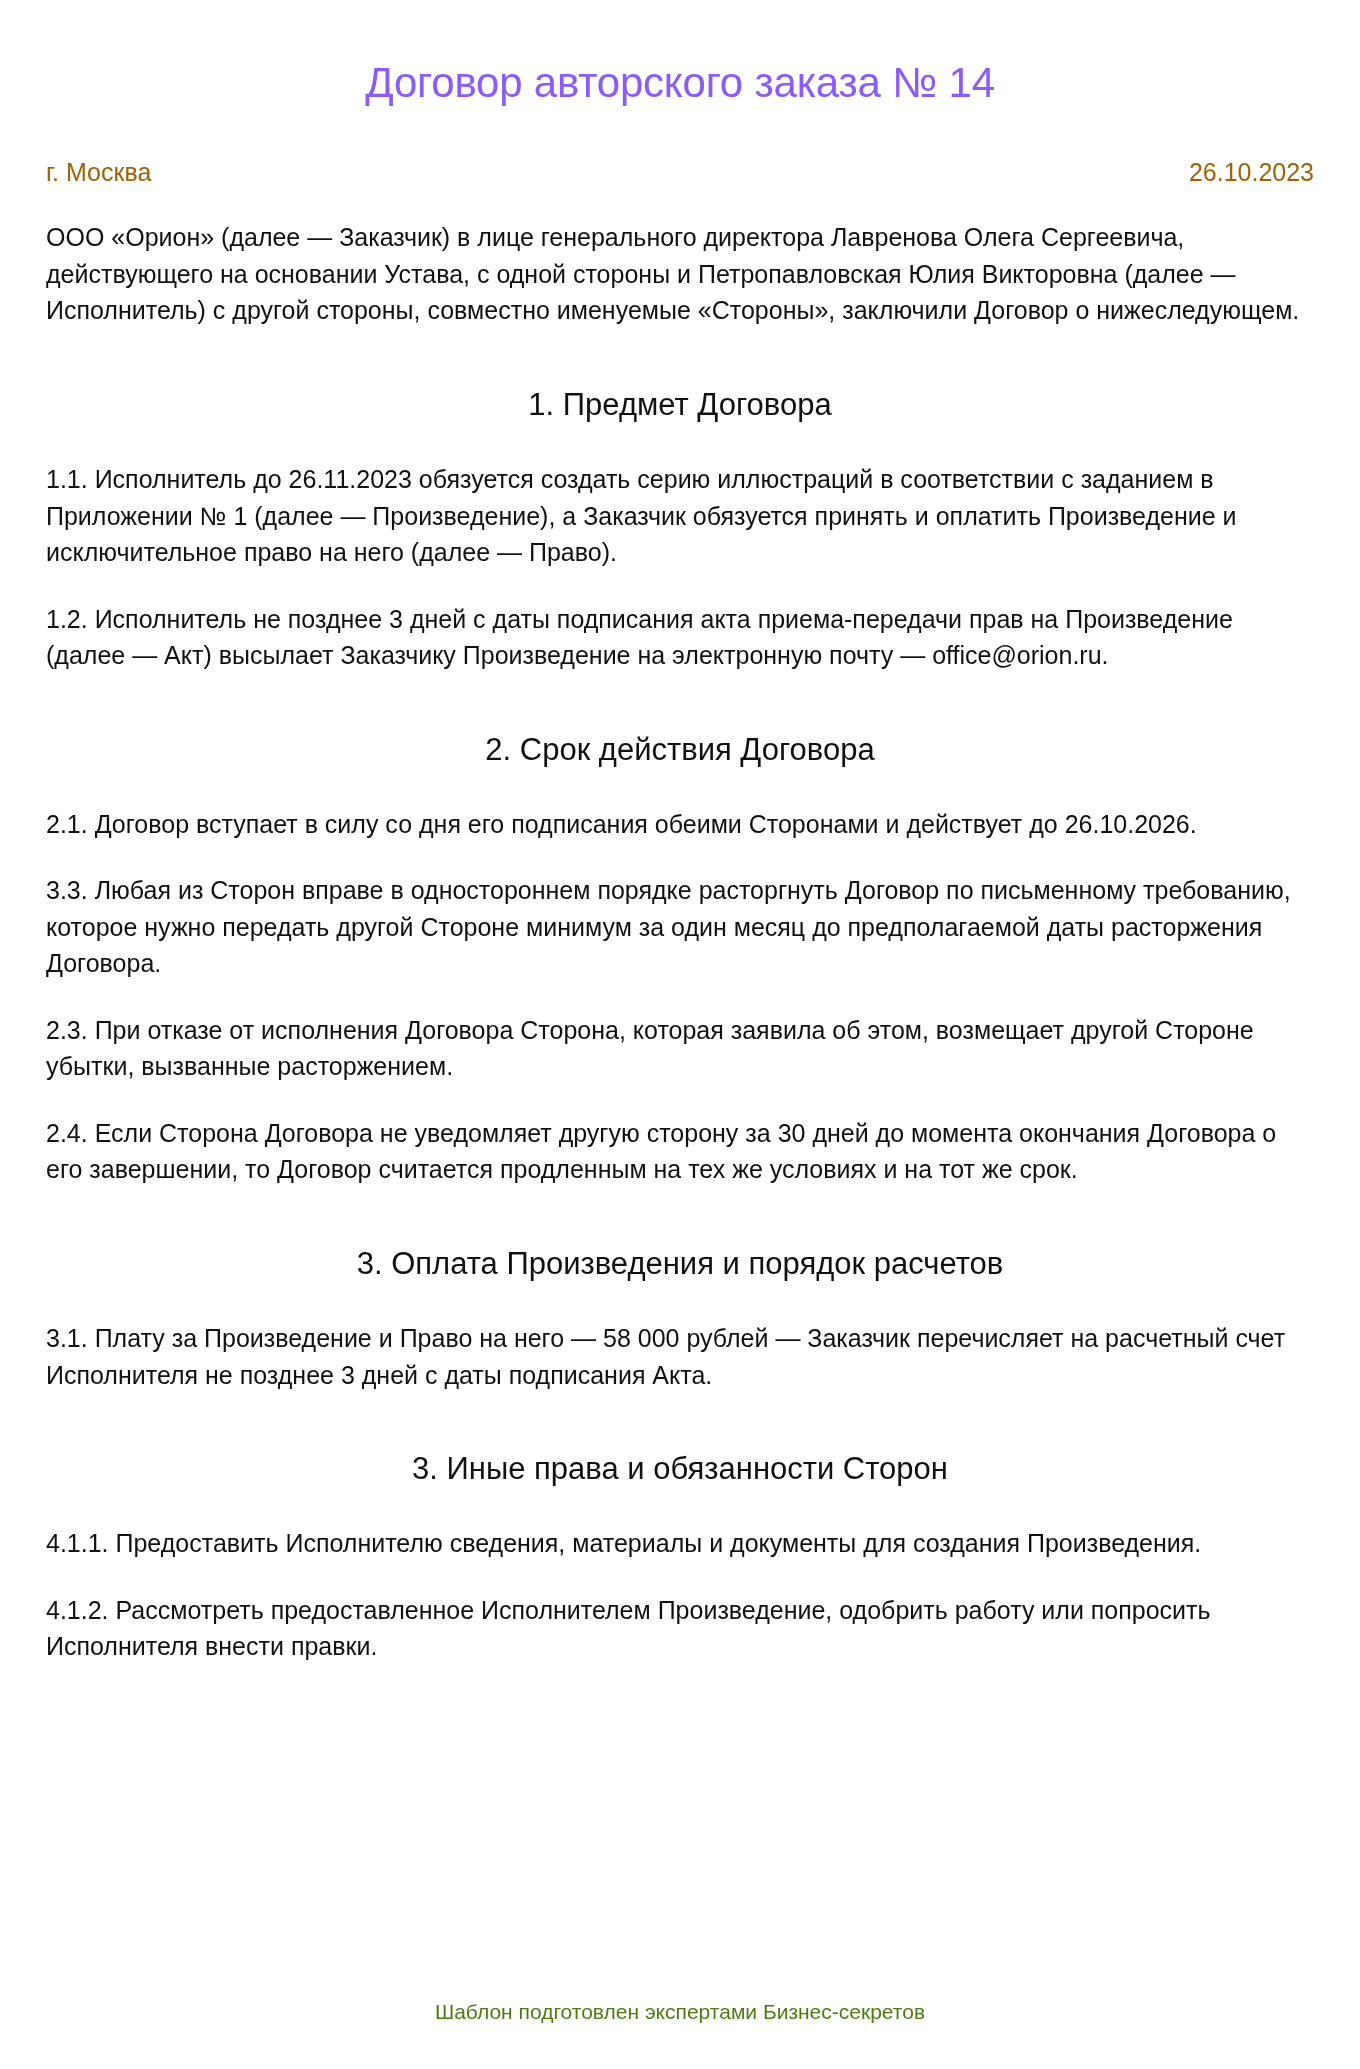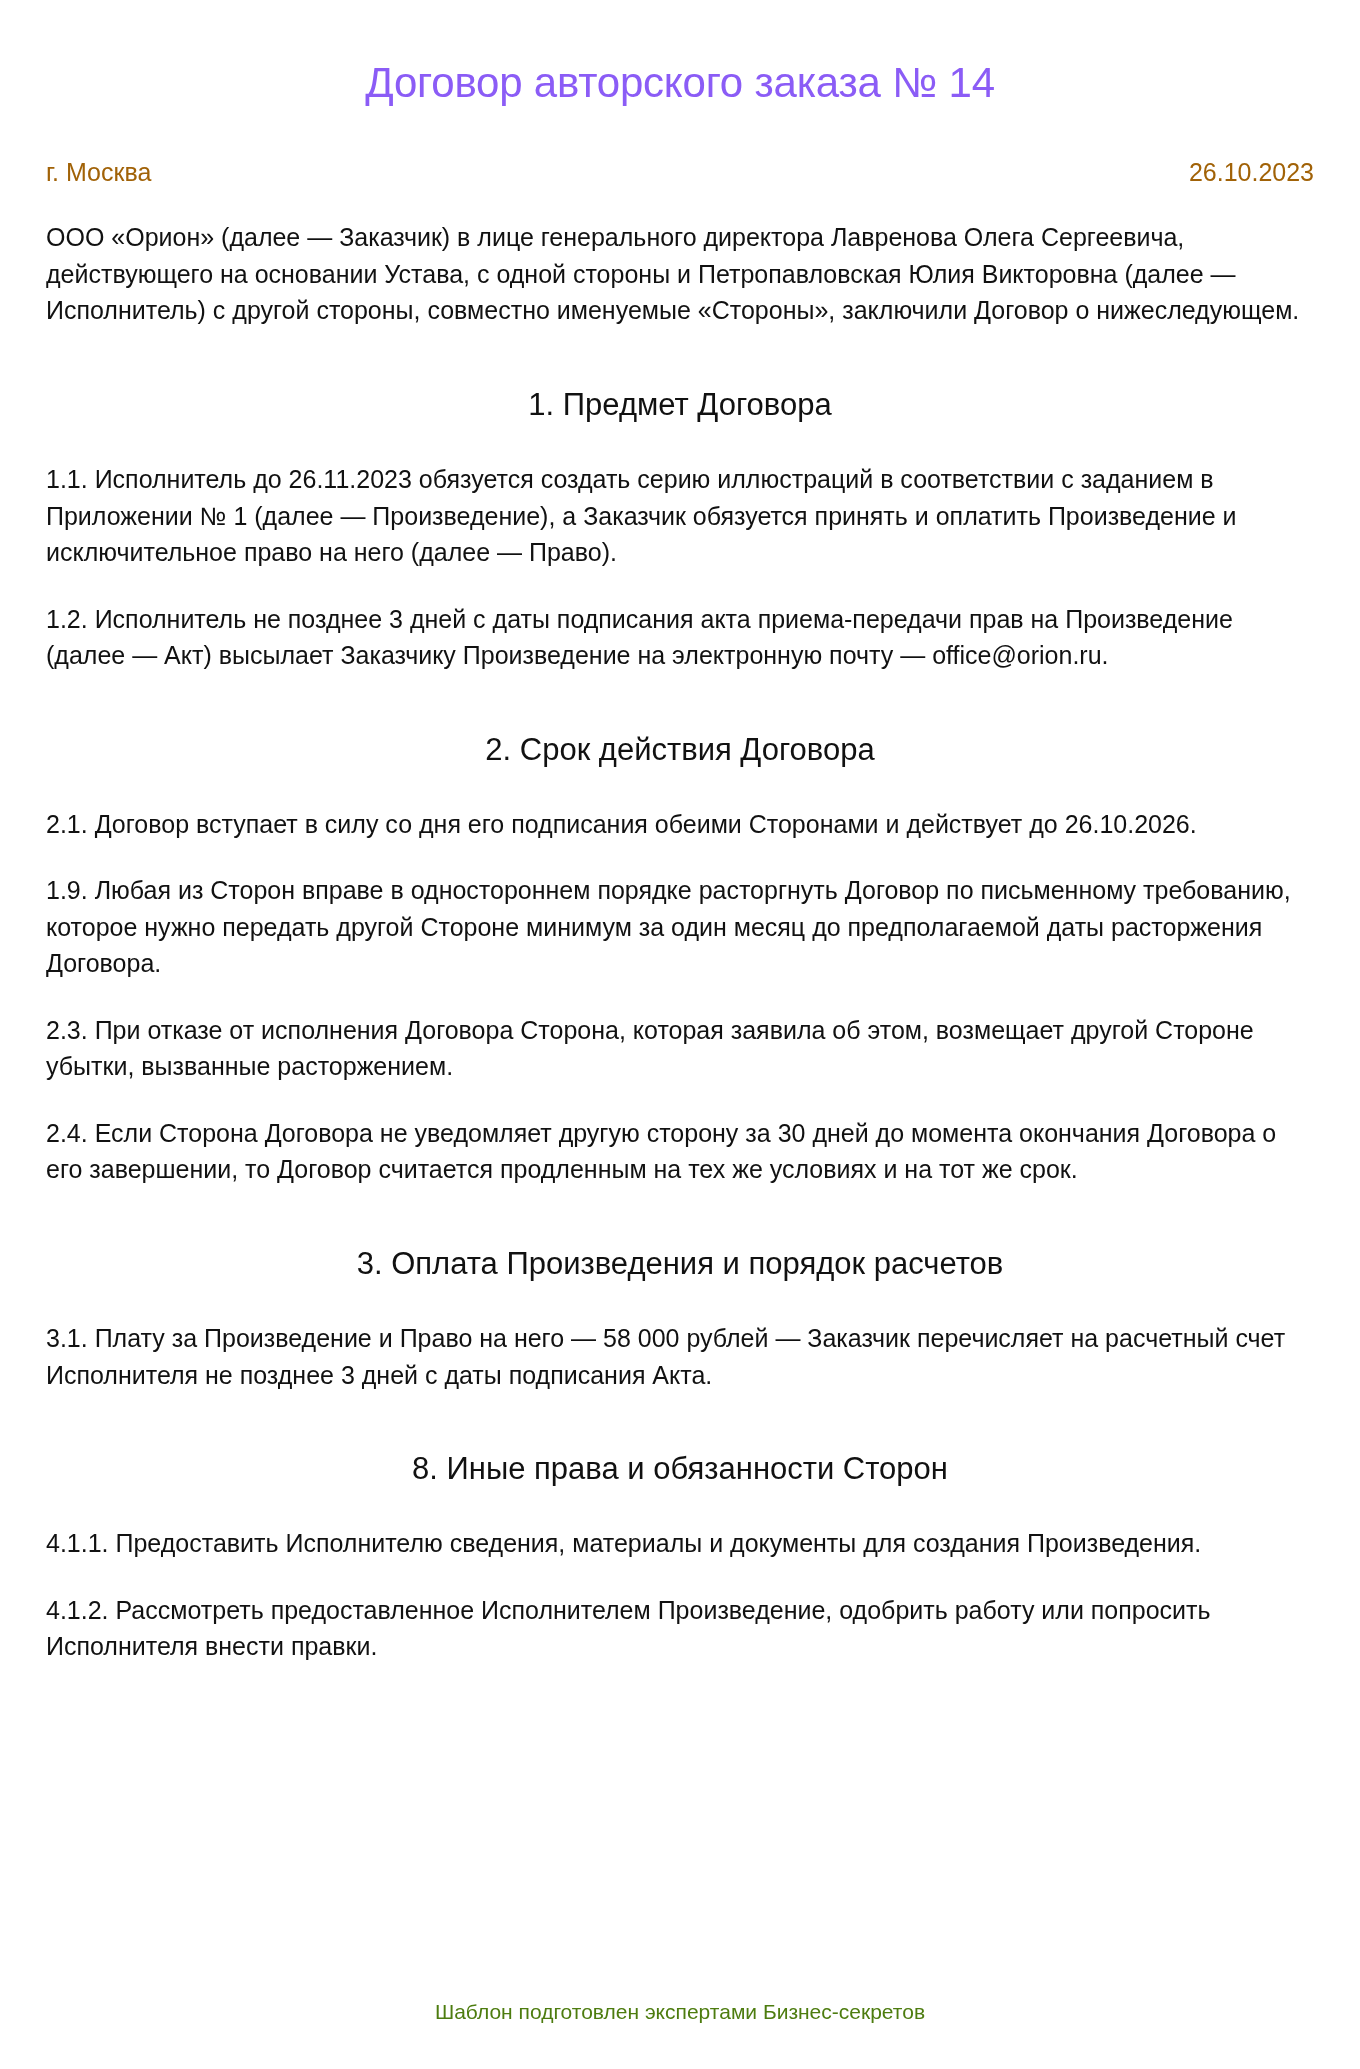--- a/index.html
+++ b/index.html
@@ -87,26 +87,26 @@
   </div>
 
   <p class="para">ООО «Орион» (далее — Заказчик) в лице генерального директора Лавренова Олега Сергеевича, действующего на основании Устава, с одной стороны и Петропавловская Юлия Викторовна (далее — Исполнитель) с другой стороны, совместно именуемые «Стороны», заключили Договор о нижеследующем.</p>
 
   <h2 class="section-heading">1. Предмет Договора</h2>
   <p class="para">1.1. Исполнитель до 26.11.2023 обязуется создать серию иллюстраций в соответствии с заданием в Приложении № 1 (далее — Произведение), а Заказчик обязуется принять и оплатить Произведение и исключительное право на него (далее — Право).</p>
   <p class="para">1.2. Исполнитель не позднее 3 дней с даты подписания акта приема-передачи прав на Произведение (далее — Акт) высылает Заказчику Произведение на электронную почту — office@orion.ru.</p>
 
   <h2 class="section-heading">2. Срок действия Договора</h2>
   <p class="para">2.1. Договор вступает в силу со дня его подписания обеими Сторонами и действует до 26.10.2026.</p>
-  <p class="para">1.9. Любая из Сторон вправе в одностороннем порядке расторгнуть Договор по письменному требованию, которое нужно передать другой Стороне минимум за один месяц до предполагаемой даты расторжения Договора.</p>
+  <p class="para">3.3. Любая из Сторон вправе в одностороннем порядке расторгнуть Договор по письменному требованию, которое нужно передать другой Стороне минимум за один месяц до предполагаемой даты расторжения Договора.</p>
   <p class="para">2.3. При отказе от исполнения Договора Сторона, которая заявила об этом, возмещает другой Стороне убытки, вызванные расторжением.</p>
   <p class="para">2.4. Если Сторона Договора не уведомляет другую сторону за 30 дней до момента окончания Договора о его завершении, то Договор считается продленным на тех же условиях и на тот же срок.</p>
 
   <h2 class="section-heading">3. Оплата Произведения и порядок расчетов</h2>
   <p class="para">3.1. Плату за Произведение и Право на него — 58 000 рублей — Заказчик перечисляет на расчетный счет Исполнителя не позднее 3 дней с даты подписания Акта.</p>
 
-  <h2 class="section-heading">8. Иные права и обязанности Сторон</h2>
+  <h2 class="section-heading">3. Иные права и обязанности Сторон</h2>
   <p class="para">4.1.1. Предоставить Исполнителю сведения, материалы и документы для создания Произведения.</p>
   <p class="para">4.1.2. Рассмотреть предоставленное Исполнителем Произведение, одобрить работу или попросить Исполнителя внести правки.</p>
 
   <div class="footer-note">Шаблон подготовлен экспертами Бизнес-секретов</div>
 
 </div>
 
 </body></html>

